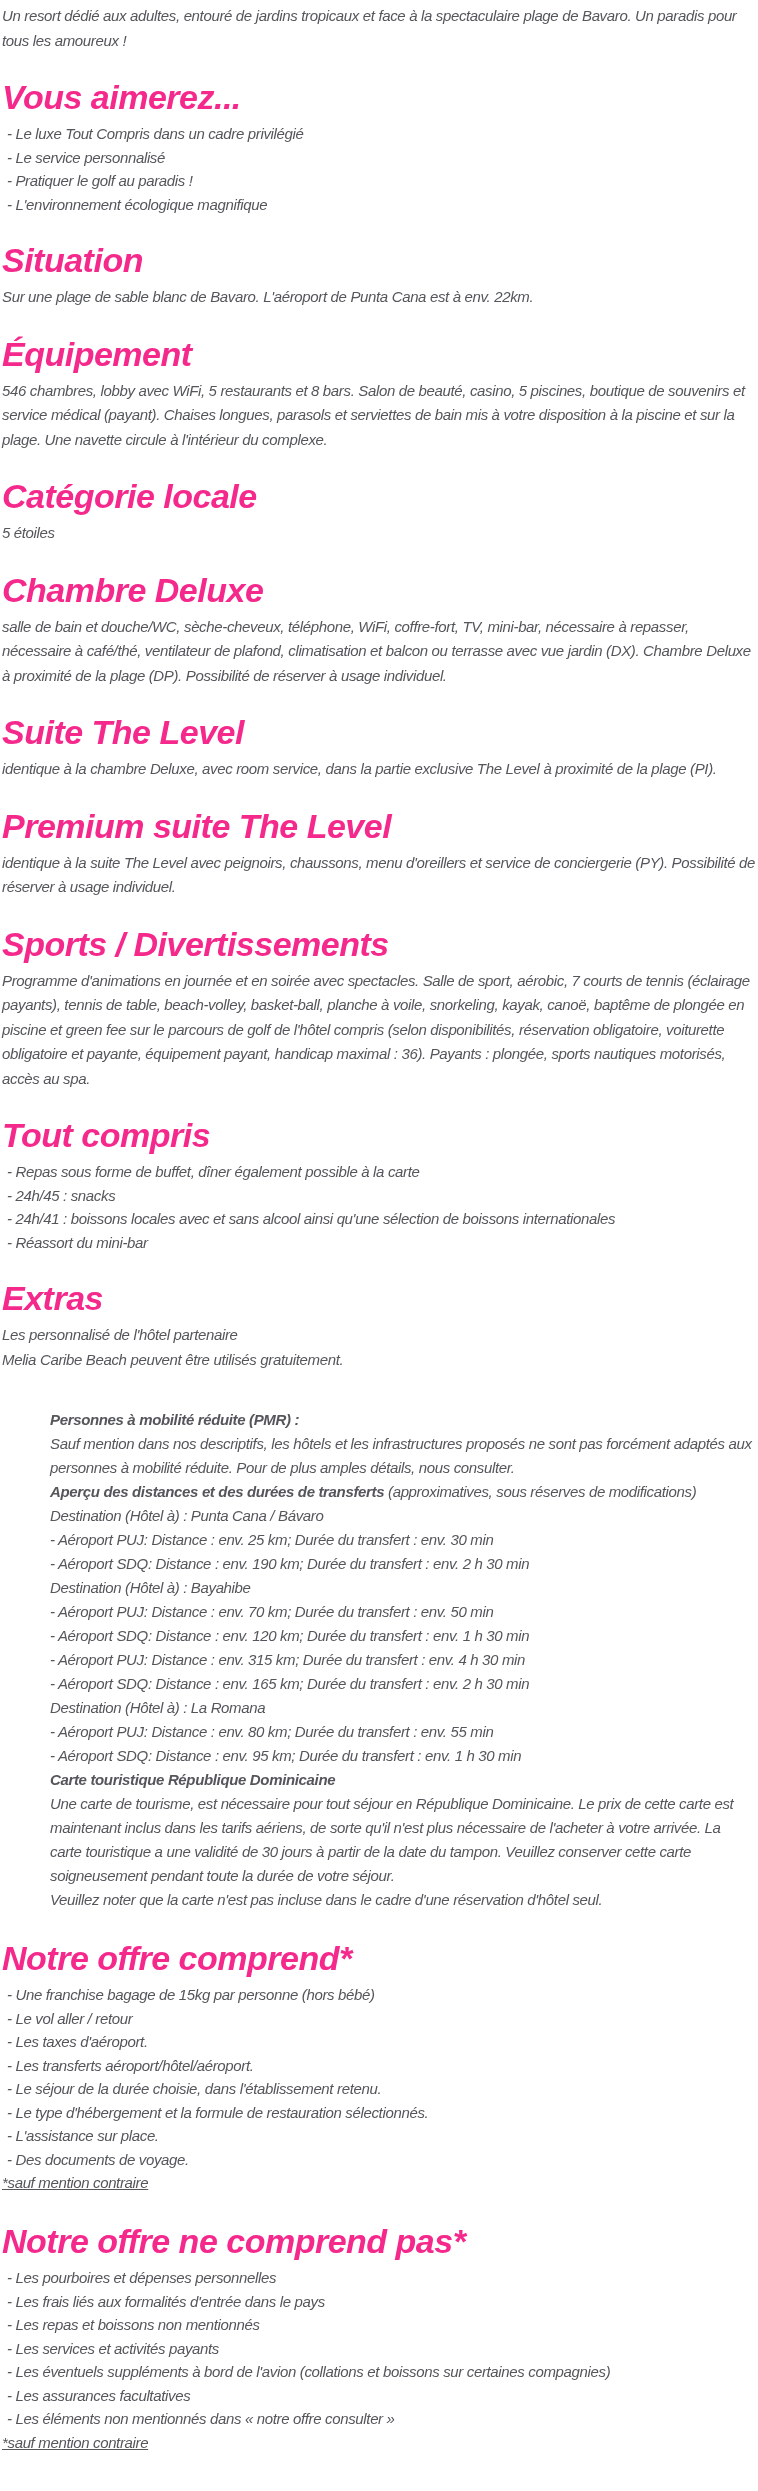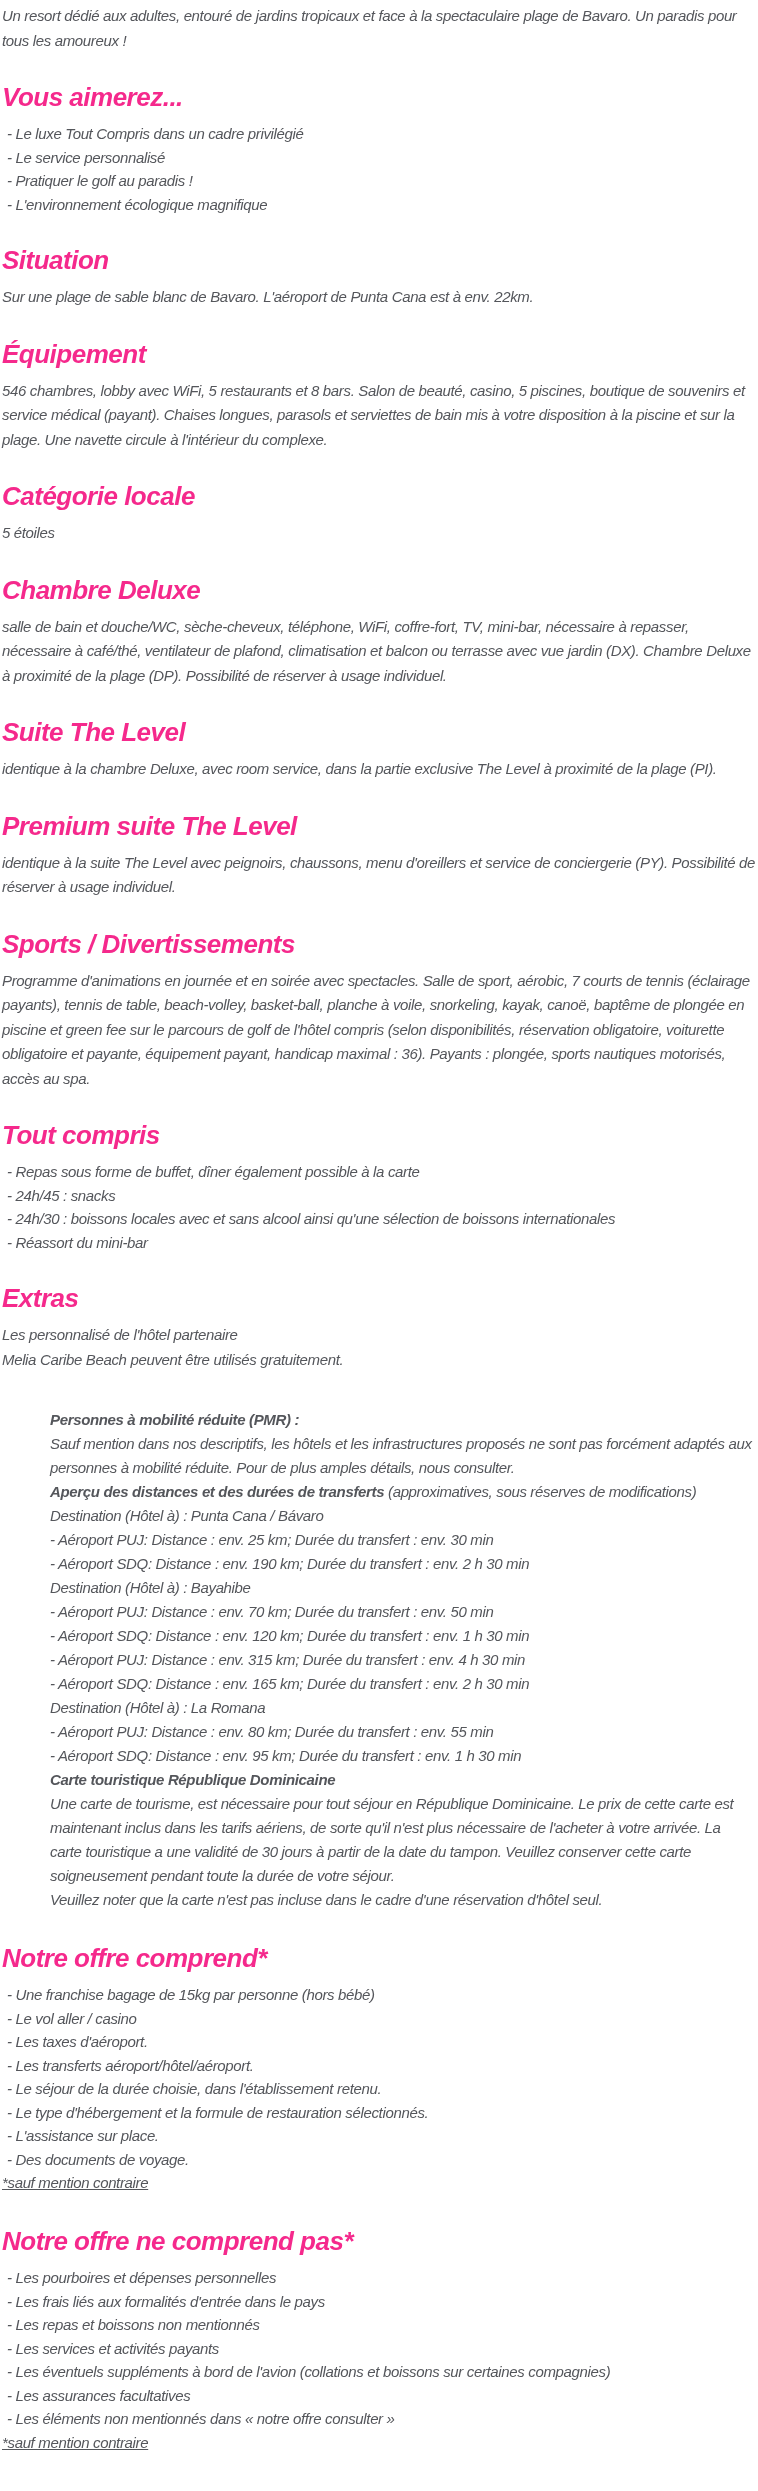--- a/index.html
+++ b/index.html
@@ -14,21 +14,21 @@
     font-family:"Liberation Sans",sans-serif;
     font-style:italic;
     font-size:15px;
     color:var(--body-color);
     letter-spacing:-0.35px;
   }
   .para{line-height:24.5px;}
   .intro{margin-bottom:18px;}
   .section-title{
     color:var(--heading-color);
-    font-size:26px;
+    font-size:34px;
     font-weight:700;
     line-height:32px;
     letter-spacing:-0.5px;
     margin:28px 0 9px 0;
   }
   .section-title.offer{margin-top:30px;}
   .list .list-item{line-height:23.5px;padding-left:5px;}
   .offers .list-item{line-height:23.5px;padding-left:5px;}
   .extras-line{line-height:24.5px;}
   .pmr-block{margin-top:36px;}
@@ -69,21 +69,21 @@
   <h2 class="section-title">Premium suite The Level</h2>
   <p class="para">identique à la suite The Level avec peignoirs, chaussons, menu d'oreillers et service de conciergerie (PY). Possibilité de réserver à usage individuel.</p>
 
   <h2 class="section-title">Sports / Divertissements</h2>
   <p class="para">Programme d'animations en journée et en soirée avec spectacles. Salle de sport, aérobic, 7 courts de tennis (éclairage payants), tennis de table, beach-volley, basket-ball, planche à voile, snorkeling, kayak, canoë, baptême de plongée en piscine et green fee sur le parcours de golf de l'hôtel compris (selon disponibilités, réservation obligatoire, voiturette obligatoire et payante, équipement payant, handicap maximal : 36). Payants : plongée, sports nautiques motorisés, accès au spa.</p>
 
   <h2 class="section-title">Tout compris</h2>
   <div class="list">
     <div class="list-item">- Repas sous forme de buffet, dîner également possible à la carte</div>
     <div class="list-item">- 24h/45 : snacks</div>
-    <div class="list-item">- 24h/30 : boissons locales avec et sans alcool ainsi qu'une sélection de boissons internationales</div>
+    <div class="list-item">- 24h/41 : boissons locales avec et sans alcool ainsi qu'une sélection de boissons internationales</div>
     <div class="list-item">- Réassort du mini-bar</div>
   </div>
 
   <h2 class="section-title">Extras</h2>
   <div>
     <div class="extras-line">Les personnalisé de l'hôtel partenaire</div>
     <div class="extras-line">Melia Caribe Beach peuvent être utilisés gratuitement.</div>
   </div>
 
   <section class="pmr-block">
@@ -102,21 +102,21 @@
     <div class="pmr-line">- Aéroport PUJ: Distance : env. 80 km; Durée du transfert : env. 55 min</div>
     <div class="pmr-line">- Aéroport SDQ: Distance : env. 95 km; Durée du transfert : env. 1 h 30 min</div>
     <div class="pmr-line bold">Carte touristique République Dominicaine</div>
     <div class="pmr-line">Une carte de tourisme, est nécessaire pour tout séjour en République Dominicaine. Le prix de cette carte est maintenant inclus dans les tarifs aériens, de sorte qu'il n'est plus nécessaire de l'acheter à votre arrivée. La carte touristique a une validité de 30 jours à partir de la date du tampon. Veuillez conserver cette carte soigneusement pendant toute la durée de votre séjour.</div>
     <div class="pmr-line">Veuillez noter que la carte n'est pas incluse dans le cadre d'une réservation d'hôtel seul.</div>
   </section>
 
   <h2 class="section-title offer">Notre offre comprend*</h2>
   <div class="offers">
     <div class="list-item">- Une franchise bagage de 15kg par personne (hors bébé)</div>
-    <div class="list-item">- Le vol aller / casino</div>
+    <div class="list-item">- Le vol aller / retour</div>
     <div class="list-item">- Les taxes d'aéroport.</div>
     <div class="list-item">- Les transferts aéroport/hôtel/aéroport.</div>
     <div class="list-item">- Le séjour de la durée choisie, dans l'établissement retenu.</div>
     <div class="list-item">- Le type d'hébergement et la formule de restauration sélectionnés.</div>
     <div class="list-item">- L'assistance sur place.</div>
     <div class="list-item">- Des documents de voyage.</div>
   </div>
   <div class="footnote">*sauf mention contraire</div>
 
   <h2 class="section-title offer">Notre offre ne comprend pas*</h2>

